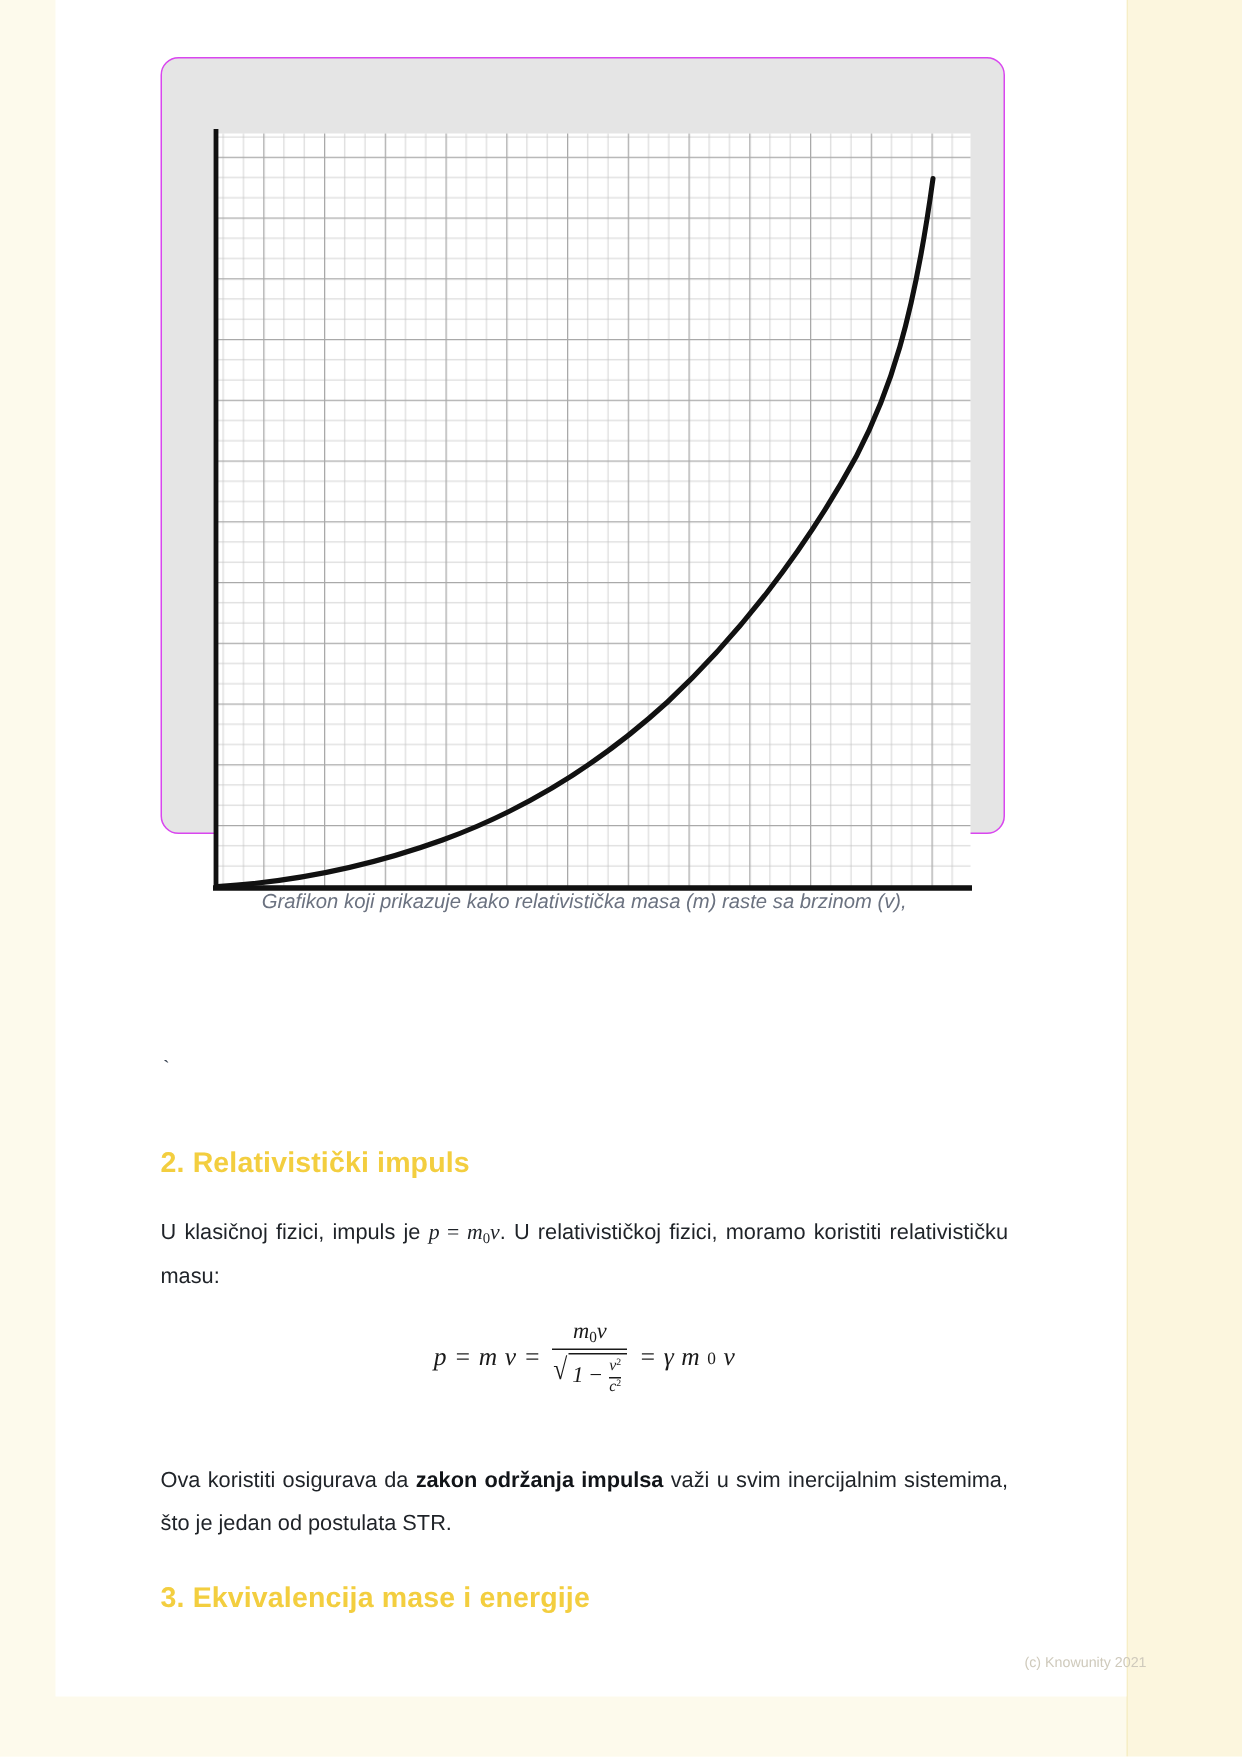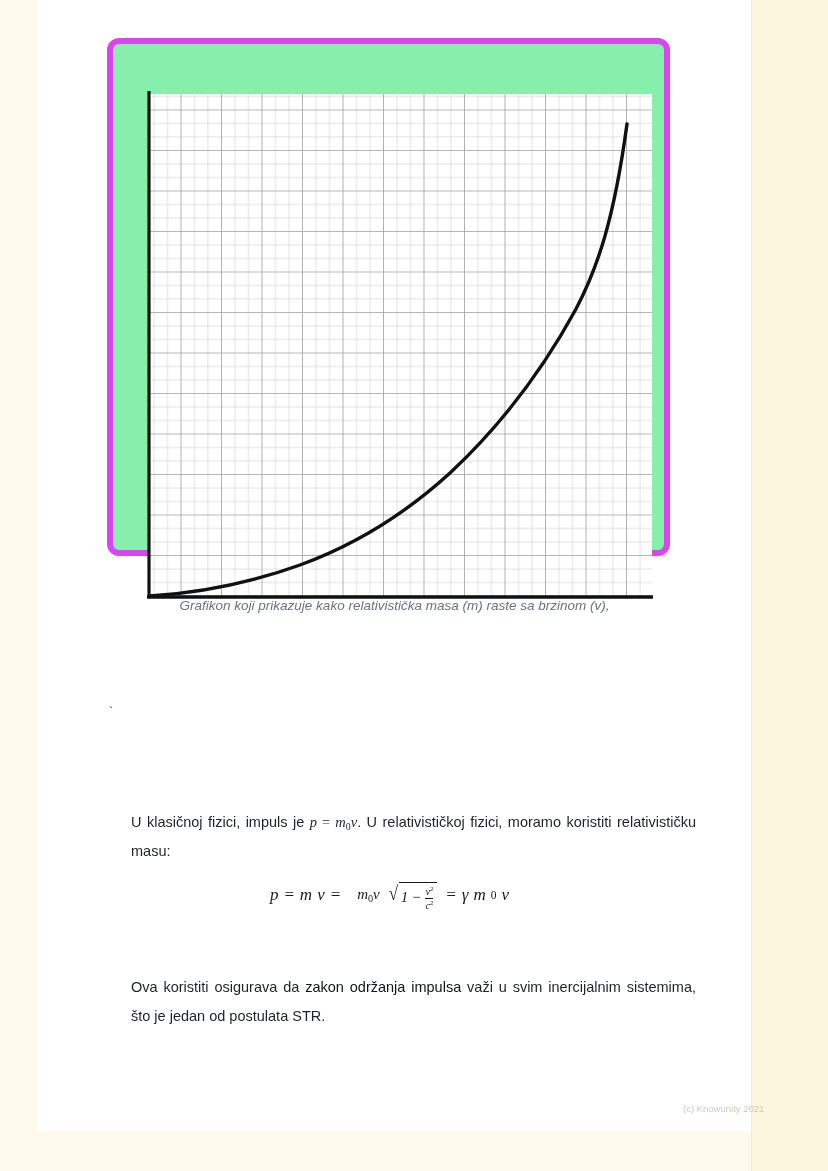--- a/index.html
+++ b/index.html
@@ -42,22 +42,22 @@
     background: #ffffff;
   }
 
   
   .figure-card {
     position: absolute;
     left: 70px;
     top: 38px;
     width: 563px;
     height: 518px;
-    background: #86efac;
-    border: 6px solid #d946ef;
+    background: #e5e5e5;
+    border: 1px solid #d946ef;
     border-radius: 12px;
   }
 
   .plot-area {
     position: absolute;
     left: 27px;
     top: 25px;
     width: 513px;
     height: 540px;
   }
@@ -101,27 +101,26 @@
   .h-ekvivalencija { top: 1055px; }
 
   .para {
     position: absolute;
     left: 70px;
     width: 565px;
     font-size: 14.5px;
     line-height: 2.0;
     color: #1f2328;
     text-align: justify;
-    margin-left: 24px;
   }
 
   .para-1 { top: 808px; }
   .para-2 { top: 973px; }
 
-  .para b { font-weight: normal; color: #111418; }
+  .para b { font-weight: bold; color: #111418; }
 
   
   .math { font-family: "Liberation Serif", serif; font-style: italic; }
   .math .num { font-style: normal; }
 
   .sub {
     font-size: 0.68em;
     vertical-align: -0.28em;
     font-style: normal;
   }
@@ -145,21 +144,21 @@
 
   .feq {
     display: inline-flex;
     align-items: center;
     gap: 5px;
     font-style: italic;
   }
 
   .frac {
     display: inline-flex;
-    flex-direction: row;
+    flex-direction: column;
     align-items: center;
     vertical-align: middle;
     margin: 0 3px;
     text-align: right;
   }
 
   .frac-num {
     padding: 0 8px 1px 8px;
     font-size: 15px;
   }
@@ -260,20 +259,21 @@
       </svg>
     </div>
 
     <div class="figure-caption">
       <span>Grafikon koji prikazuje kako relativistička masa (m) raste sa brzinom (v),</span><br>
     </div>
   </div>
 
   <div class="tick-mark">`</div>
 
+  <h2 class="section-heading h-impuls">2. Relativistički impuls</h2>
 
   <p class="para para-1">
     <span>U klasičnoj fizici, impuls je </span><span class="math"><span>p</span>&nbsp;<span class="num">=</span>&nbsp;<span>m</span><span class="sub">0</span><span>v</span></span><span>. U relativističkoj fizici, moramo koristiti relativističku masu:</span>
   </p>
 
   <div class="formula-block">
     <span class="feq">
       <span>p</span>
       <span class="math num">=</span>
       <span>m</span>
@@ -304,16 +304,17 @@
         <span>m</span>
         <span class="sub">0</span>
         <span>v</span>
     </span>
   </div>
 
   <p class="para para-2">
     <span>Ova koristiti osigurava da </span><b>zakon održanja impulsa</b><span> važi u svim inercijalnim sistemima, što je jedan od postulata STR.</span>
   </p>
 
+  <h2 class="section-heading h-ekvivalencija">3. Ekvivalencija mase i energije</h2>
 
 </div>
 
 <div class="footer-credit">(c) Knowunity 2021</div>
 
 </body></html>

